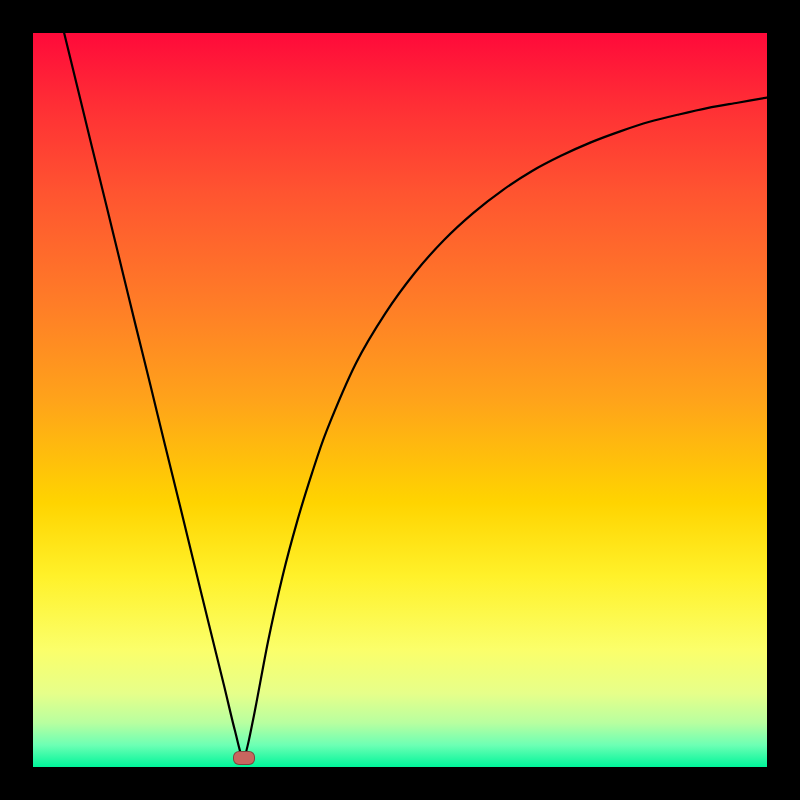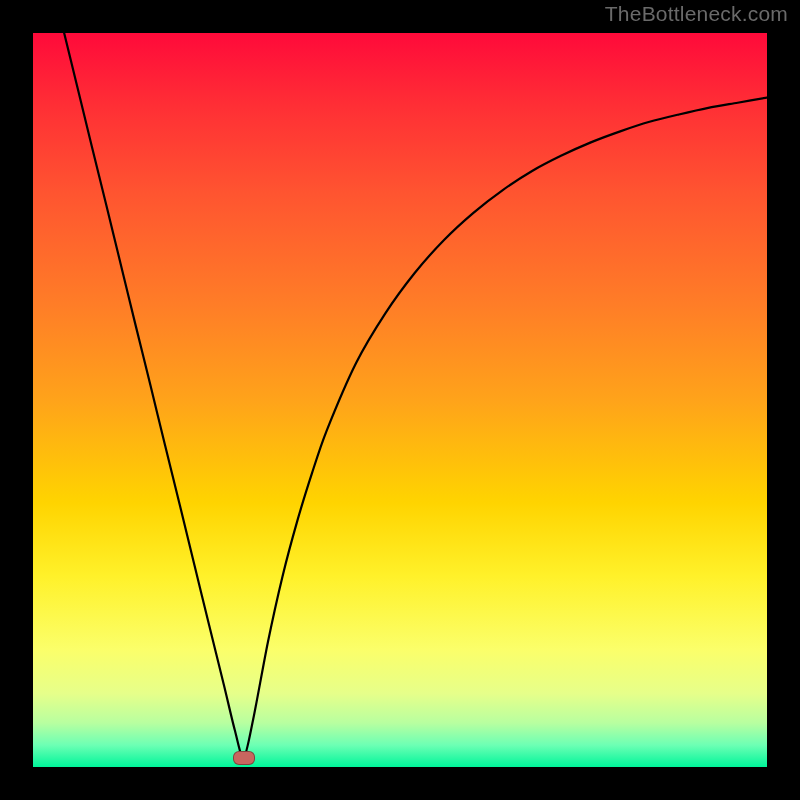--- a/index.html
+++ b/index.html
@@ -65,20 +65,19 @@
     background: #c8665f;
     border: 0.5px solid rgba(0,0,0,0.35);
     transform: translate(-50%, -50%);
     pointer-events: none;
   }
 </style>
 </head>
 <body>
 
 <div class="outer">
-  <div class="watermark">TheBottleneck.com</div>
   <div class="plot">
     <svg id="curve-svg" viewBox="0 0 734 734" preserveAspectRatio="none">
       <path id="curve-path" d="M 29.36 -7.34 C 31.32 0.69, 40.13 36.80, 44.04 52.85 C 47.95 68.90, 54.81 97.08, 58.72 113.04 C 62.63 128.99, 69.49 156.54, 73.40 172.49 C 77.31 188.44, 84.17 216.63, 88.08 232.68 C 91.99 248.73, 98.85 276.91, 102.76 292.87 C 106.67 308.82, 113.53 336.37, 117.44 352.32 C 121.35 368.27, 128.21 396.56, 132.12 412.51 C 136.03 428.46, 142.89 456.01, 146.80 471.96 C 150.71 487.91, 157.57 516.10, 161.48 532.15 C 165.39 548.20, 172.25 576.39, 176.16 592.34 C 180.07 608.29, 187.41 637.80, 190.84 651.79 C 194.27 665.79, 199.21 687.51, 201.85 697.30 C 204.49 707.09, 208.21 726.66, 210.66 725.19 C 213.10 723.72, 216.97 701.75, 220.20 686.29 C 223.43 670.83, 230.97 628.30, 234.88 609.22 C 238.79 590.14, 245.65 559.31, 249.56 543.16 C 253.47 527.01, 260.33 501.81, 264.24 488.11 C 268.15 474.41, 275.01 452.44, 278.92 440.40 C 282.83 428.36, 287.73 412.51, 293.60 397.83 C 299.47 383.15, 315.13 345.96, 322.96 330.30 C 330.79 314.64, 344.49 292.43, 352.32 280.39 C 360.15 268.35, 373.85 249.80, 381.68 240.02 C 389.51 230.23, 403.21 215.01, 411.04 206.99 C 418.87 198.96, 432.57 186.48, 440.40 179.83 C 448.23 173.18, 461.93 162.65, 469.76 157.08 C 477.59 151.50, 491.29 142.59, 499.12 137.99 C 506.95 133.39, 520.65 126.39, 528.48 122.58 C 536.31 118.76, 550.01 112.60, 557.84 109.37 C 565.67 106.14, 579.37 101.10, 587.20 98.36 C 595.03 95.62, 608.73 91.06, 616.56 88.81 C 624.39 86.56, 638.09 83.33, 645.92 81.47 C 653.75 79.61, 667.45 76.43, 675.28 74.87 C 683.11 73.30, 696.81 71.10, 704.64 69.73 C 712.47 68.36, 730.09 65.28, 734.00 64.59" stroke="#000000" stroke-width="2.2" fill="none" stroke-linejoin="round" stroke-linecap="round"></path>
     </svg>
     <div id="marker" class="marker" style="left: 210.658px; top: 725.192px; background: rgb(200, 102, 95);"></div>
   </div>
 </div>
 
 </body></html>

